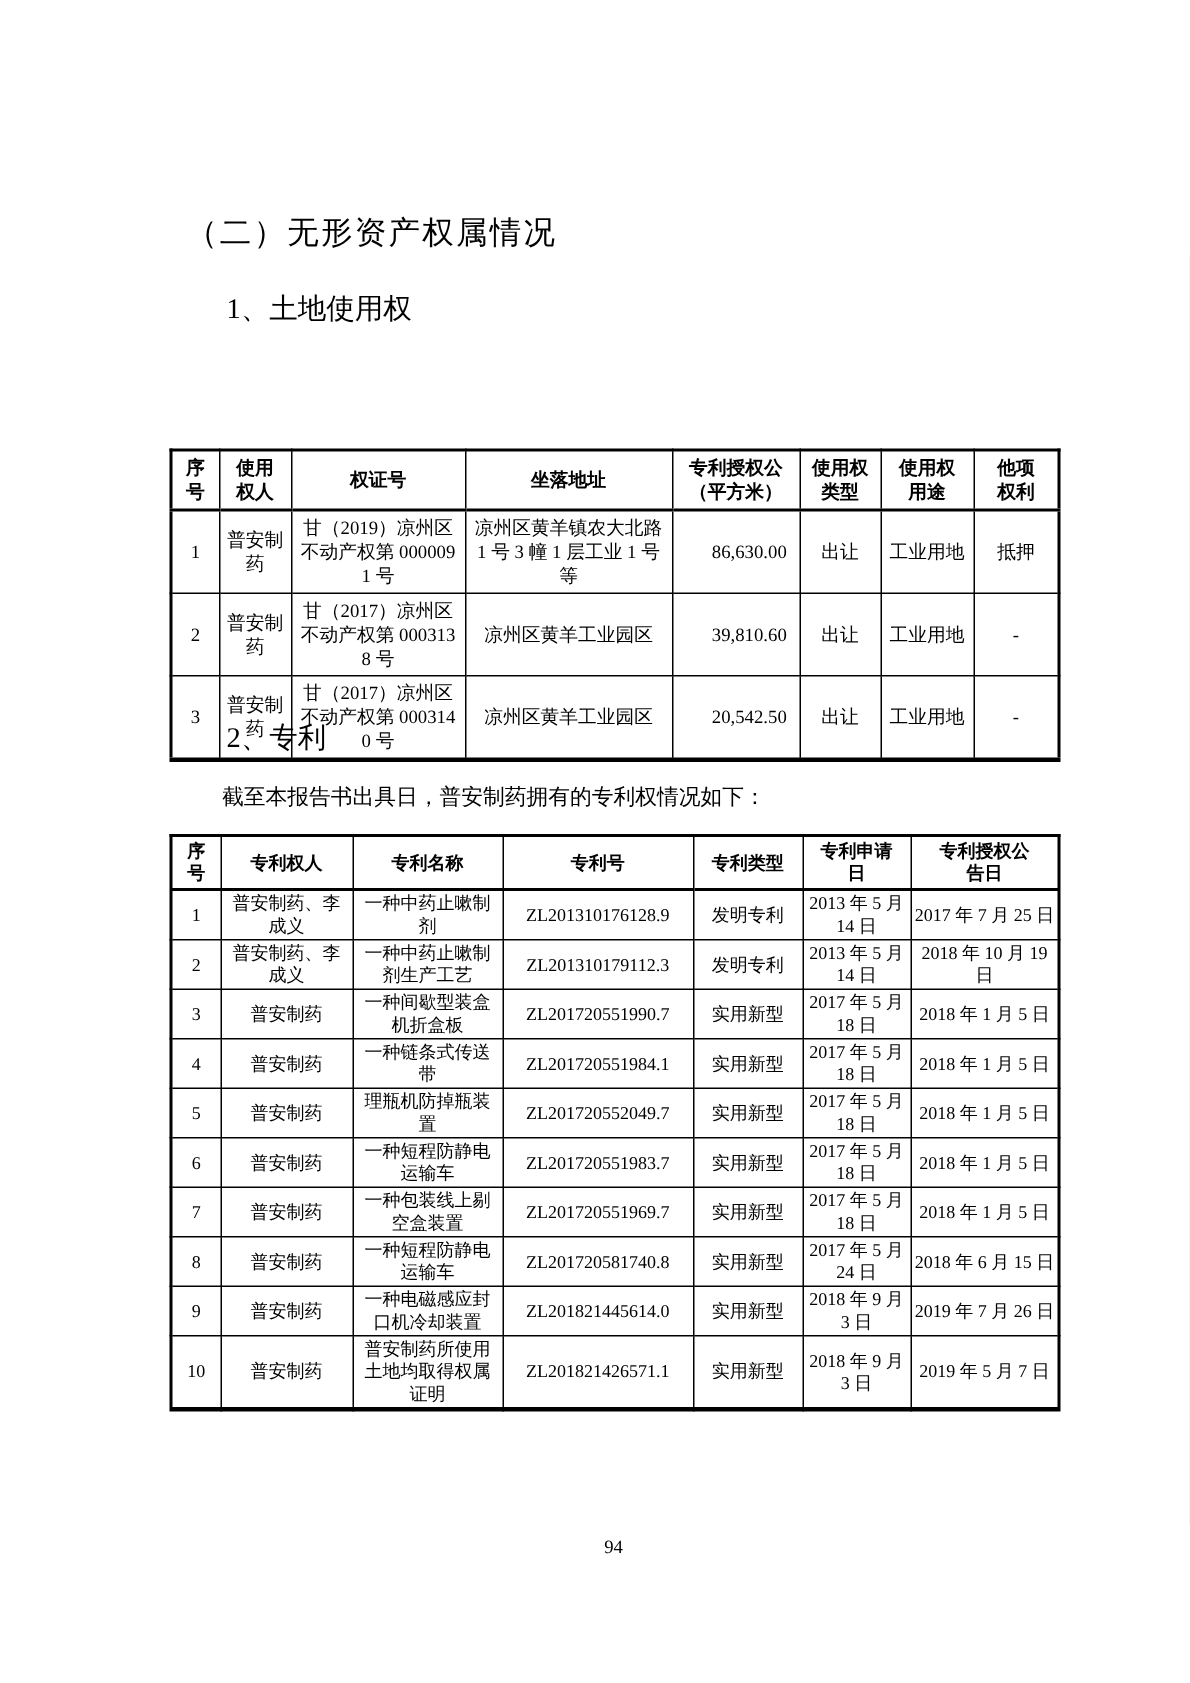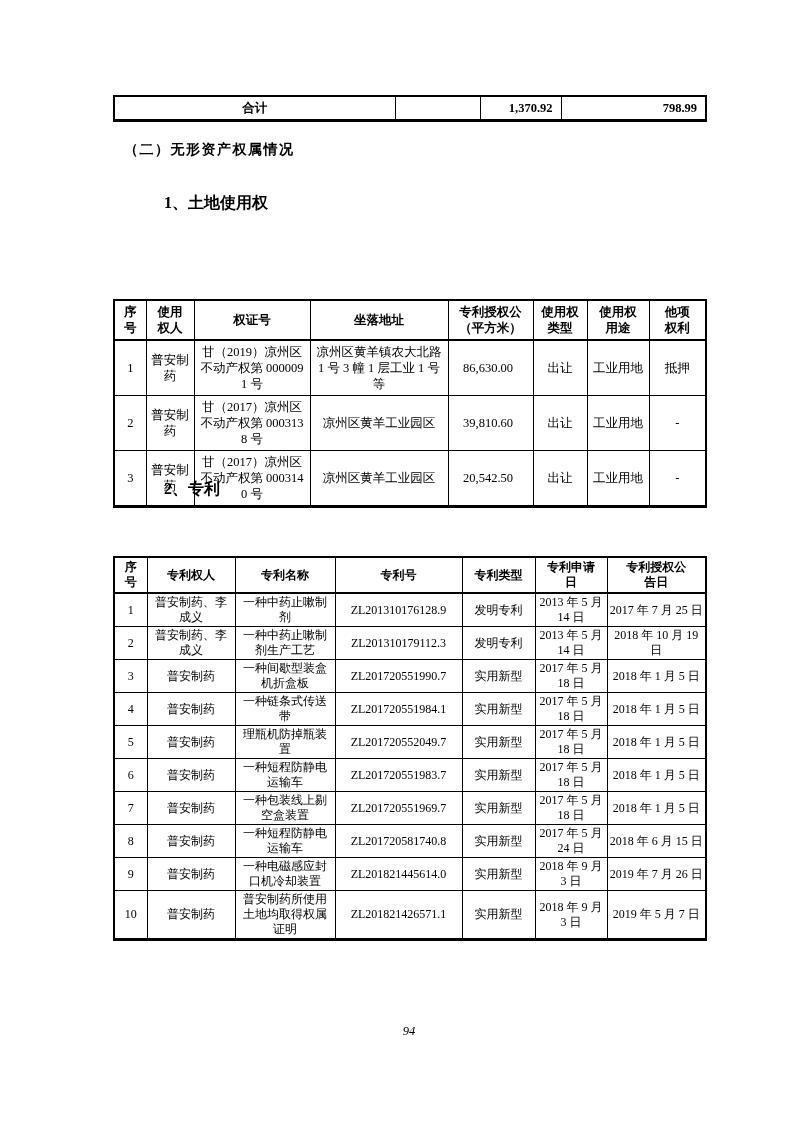--- a/index.html
+++ b/index.html
@@ -15,62 +15,46 @@
     overflow:hidden;word-break:break-all;}
   .tbl thead th{font-weight:bold;white-space:pre-line;border-bottom:2px solid #000;}
   
   .total-tbl{position:absolute;top:95px;left:113px;border-top:3px solid #000;}
   .total-tbl td{height:20px;font-size:12.5px;font-weight:bold;padding:1px 4px;}
   .total-tbl td.num{text-align:right;padding-right:8px;}
   
   .land-tbl{position:absolute;top:299px;left:113px;font-size:12.5px;}
   .land-tbl th{padding:3px 2px;line-height:16px;}
   .land-tbl td{padding:3px 3px;line-height:16px;}
-  .land-tbl td.num{padding-right:8px;}
+  .land-tbl td.num{text-align:right;padding-right:8px;}
   
   .patent-tbl{position:absolute;top:556px;left:113px;font-size:12px;}
   .patent-tbl th{padding:2px 1px;line-height:15px;}
   .patent-tbl td{padding:1px 2px;line-height:15px;}
   
   .h2{
     position:absolute;top:141px;left:124px;margin:0;
     font-family:"Liberation Sans","DejaVu Sans",sans-serif;
-    font-size:14px;font-weight:bold;letter-spacing:1.5px;text-align:center;
+    font-size:21px;font-weight:normal;letter-spacing:1.5px;text-align:center;
   }
-  .sub{position:absolute;left:164px;margin:0;font-size:16px;font-weight:bold;}
+  .sub{position:absolute;left:151px;margin:0;font-size:19px;font-weight:normal;}
   .sub1{top:193px;}
   .sub2{top:479px;}
   .para{position:absolute;left:113px;width:594px;margin:0;
     font-size:14.5px;line-height:33px;text-indent:35px;text-align:justify;}
   .para1{top:226px;}
   .para2{top:516px;}
   .pagenum{position:absolute;top:1024px;left:113px;width:592px;
-    text-align:center;font-size:12.5px;font-style:italic;}
+    text-align:center;font-size:12.5px;}
 </style>
 </head>
 <body>
 
 <div class="page">
 
-  <table class="tbl total-tbl">
-    <colgroup>
-        <col style="width:281px">
-        <col style="width:85px">
-        <col style="width:81px">
-        <col style="width:145px">
-      </colgroup>
-    <tbody>
-      <tr>
-        <td>合计</td>
-        <td></td>
-        <td class="num">1,370.92</td>
-        <td class="num">798.99</td>
-      </tr>
-    </tbody>
-  </table>
 
   <h2 class="h2">（二）无形资产权属情况</h2>
 
   <p class="sub sub1">1、土地使用权</p>
 
   <table class="tbl land-tbl">
     <colgroup>
       <col style="width:32px">
         <col style="width:48px">
         <col style="width:116px">
@@ -130,20 +114,21 @@
           <td class="num">20,542.50</td>
           <td>出让</td>
           <td>工业用地</td>
           <td>-</td>
         </tr>
 
     </tbody>
   </table>
 
   <p class="sub sub2">2、专利</p>
+  <p class="para para2">截至本报告书出具日，普安制药拥有的专利权情况如下：</p>
 
   <table class="tbl patent-tbl">
     <colgroup>
       <col style="width:33px">
         <col style="width:88px">
         <col style="width:100px">
         <col style="width:127px">
       <col style="width:73px">
         <col style="width:72px">
         <col style="width:99px">

